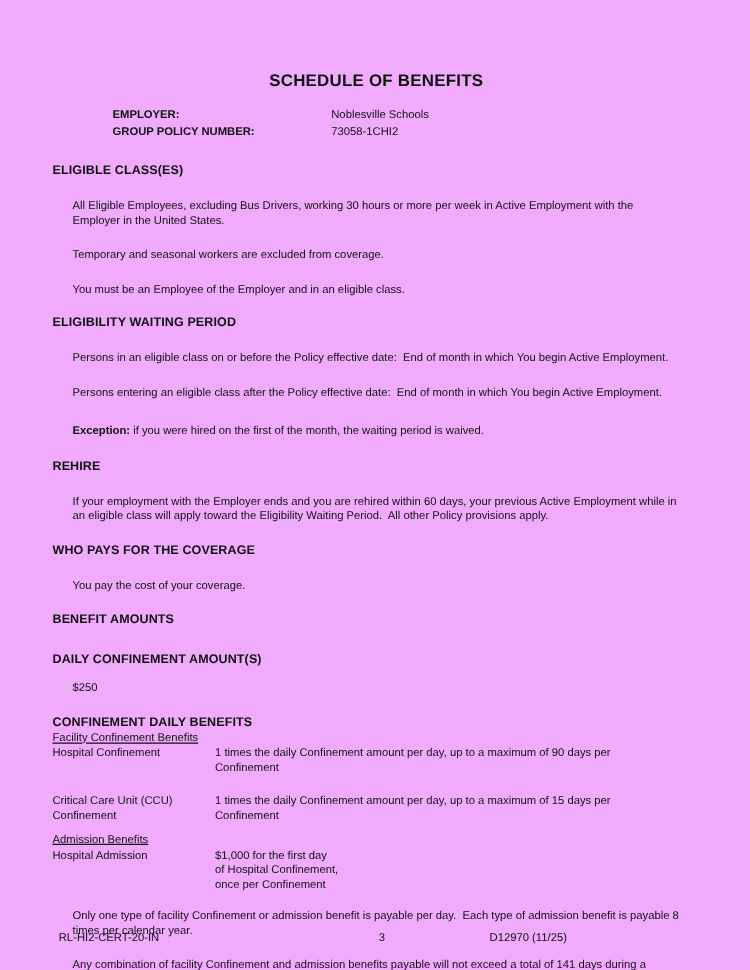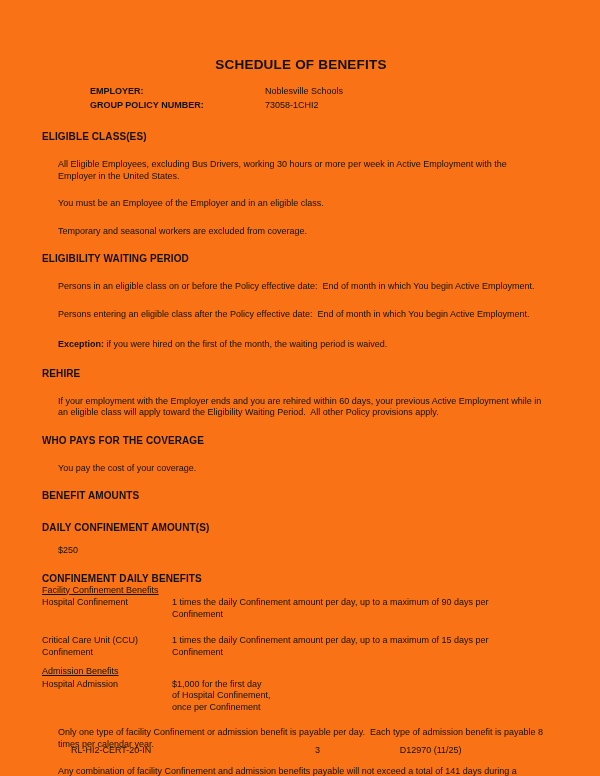--- a/index.html
+++ b/index.html
@@ -1,20 +1,20 @@
 <!DOCTYPE html>
 <html><head>
 <meta charset="utf-8">
 <style>
   html, body { margin: 0; padding: 0; background: #ffffff; }
   .page {
     position: relative;
     width: 600px;
     height: 776px;
-    background: #f97316;
+    background: #f0abfc;
     box-sizing: border-box;
     padding: 57px 40px 0 42px;
     font-family: "Liberation Sans", sans-serif;
     font-size: 9px;
     line-height: 11.5px;
     color: #111111;
     overflow: hidden;
   }
   .title {
     font-size: 13.5px;
@@ -41,21 +41,20 @@
   .benefit-label { width: 130px; flex: none; white-space: pre-wrap; }
   .benefit-value { width: 355px; flex: none; white-space: pre-wrap; }
   .footer {
     position: absolute;
     left: 47px;
     right: 36px;
     bottom: 20px;
     display: flex;
     font-size: 9px;
     line-height: 11px;
-    margin-left: 24px;
   }
   .footer .f-left  { flex: 1; text-align: left; }
   .footer .f-center{ flex: 1; text-align: center; }
   .footer .f-right { flex: 1; }
 </style>
 </head>
 <body>
 
 <div class="page">
 
@@ -67,22 +66,22 @@
       <span class="kv-value">Noblesville Schools</span>
     </div>
     <div class="kv-row">
       <span class="kv-label">GROUP POLICY NUMBER:</span>
       <span class="kv-value">73058-1CHI2</span>
     </div>
   </div>
 
   <h2 style="margin-top:19px">ELIGIBLE CLASS(ES)</h2>
   <p class="para">All Eligible Employees, excluding Bus Drivers, working 30 hours or more per week in Active Employment with the Employer in the United States.</p>
+  <p class="para" style="margin-top:14px">Temporary and seasonal workers are excluded from coverage.</p>
   <p class="para" style="margin-top:13px">You must be an Employee of the Employer and in an eligible class.</p>
-  <p class="para" style="margin-top:14px">Temporary and seasonal workers are excluded from coverage.</p>
 
   <h2 style="margin-top:15px">ELIGIBILITY WAITING PERIOD</h2>
   <p class="para">Persons in an eligible class on or before the Policy effective date:  End of month in which You begin Active Employment.</p>
   <p class="para" style="margin-top:11px">Persons entering an eligible class after the Policy effective date:  End of month in which You begin Active Employment.</p>
   <p class="para" style="margin-top:19px"><strong>Exception:</strong><span> if you were hired on the first of the month, the waiting period is waived.</span></p>
 
   <h2 style="margin-top:17px">REHIRE</h2>
   <p class="para">If your employment with the Employer ends and you are rehired within 60 days, your previous Active Employment while in an eligible class will apply toward the Eligibility Waiting Period.  All other Policy provisions apply.</p>
 
   <h2 style="margin-top:11px">WHO PAYS FOR THE COVERAGE</h2>

